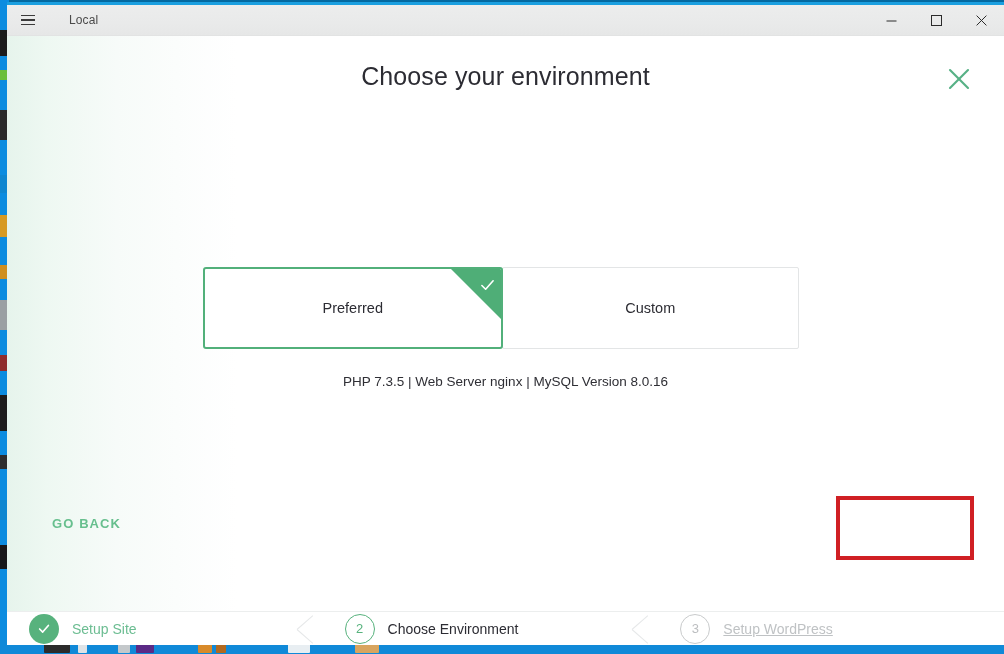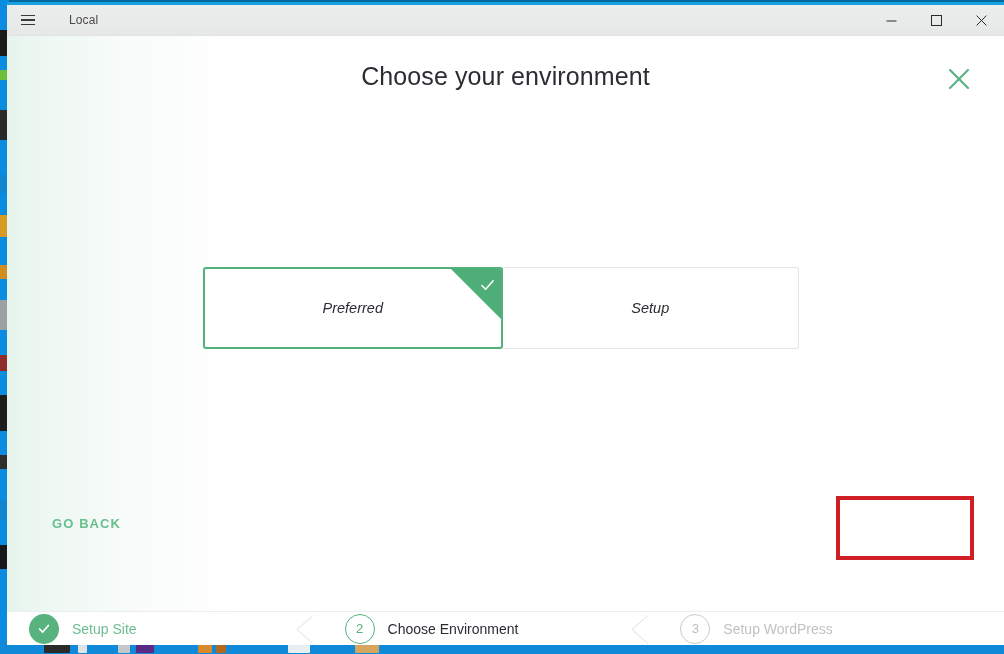--- a/index.html
+++ b/index.html
@@ -163,21 +163,20 @@
     flex: 1;
     height: 82px;
     background: #ffffff;
     display: flex;
     align-items: center;
     justify-content: center;
     font-size: 14.5px;
     color: #2c2c33;
     cursor: pointer;
     overflow: hidden;
-    font-style: italic;
   }
   .env-card .label { position: relative; z-index: 2; }
 
   .env-card.selected {
     border: 2px solid #52b07a;
     border-radius: 3px;
     z-index: 3;
   }
   .env-card.unselected {
     border: 1px solid #e3e5e6;
@@ -302,21 +301,21 @@
     color: #bcbec0;
     background: #ffffff;
   }
   .step-label {
     margin-left: 13px;
     font-size: 14px;
     white-space: nowrap;
   }
   .step-label.done   { color: #6cbd92; }
   .step-label.active { color: #2c2c33; }
-  .step-label.todo   { color: #bfc2c4; }
+  .step-label.todo   { color: #bfc2c4; text-decoration: underline; }
 
   .step-sep {
     position: relative;
     width: 26px;
     height: 34px;
     flex: 0 0 auto;
   }
   .step-sep::before,
   .step-sep::after {
     content: "";
@@ -414,25 +413,26 @@
           <span class="label">Preferred</span>
           <span class="corner-check">
             <span class="tri"></span>
             <svg class="tick" viewBox="0 0 16 16" aria-hidden="true">
               <polyline points="2,8 6,12 14,3" fill="none" stroke="#ffffff" stroke-width="1.7" stroke-linecap="round" stroke-linejoin="round"></polyline>
             </svg>
           </span>
         </div>
 
         <div class="env-card unselected">
-          <span class="label">Setup</span>
-        </div>
-
-      </div>
-
+          <span class="label">Custom</span>
+        </div>
+
+      </div>
+
+      <div class="env-meta">PHP 7.3.5 | Web Server nginx | MySQL Version 8.0.16</div>
 
       <div class="go-back">GO BACK</div>
 
       <div class="continue-wrap">
         <div class="continue-highlight"></div>
       </div>
 
     </div>
 
     <div class="stepbar">

